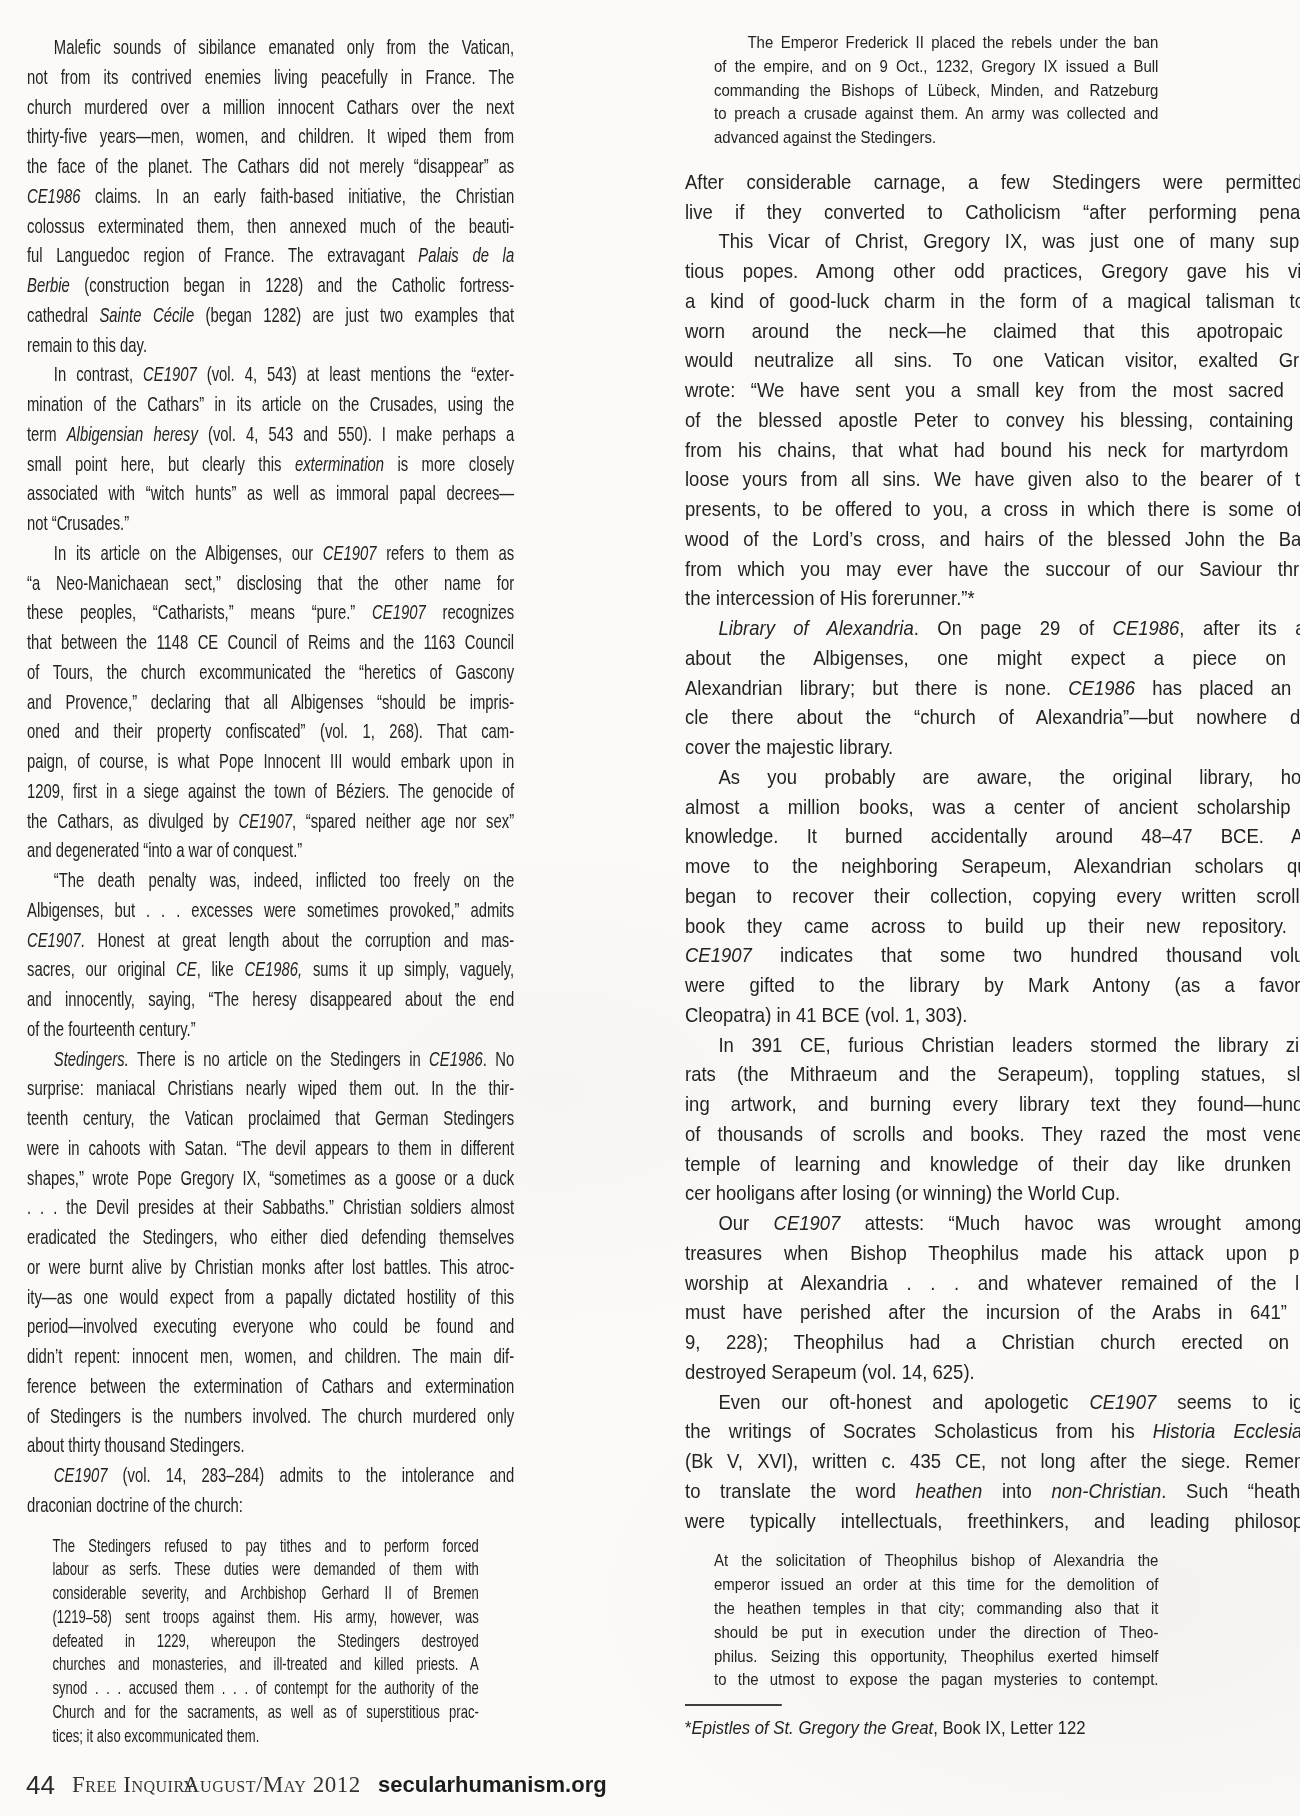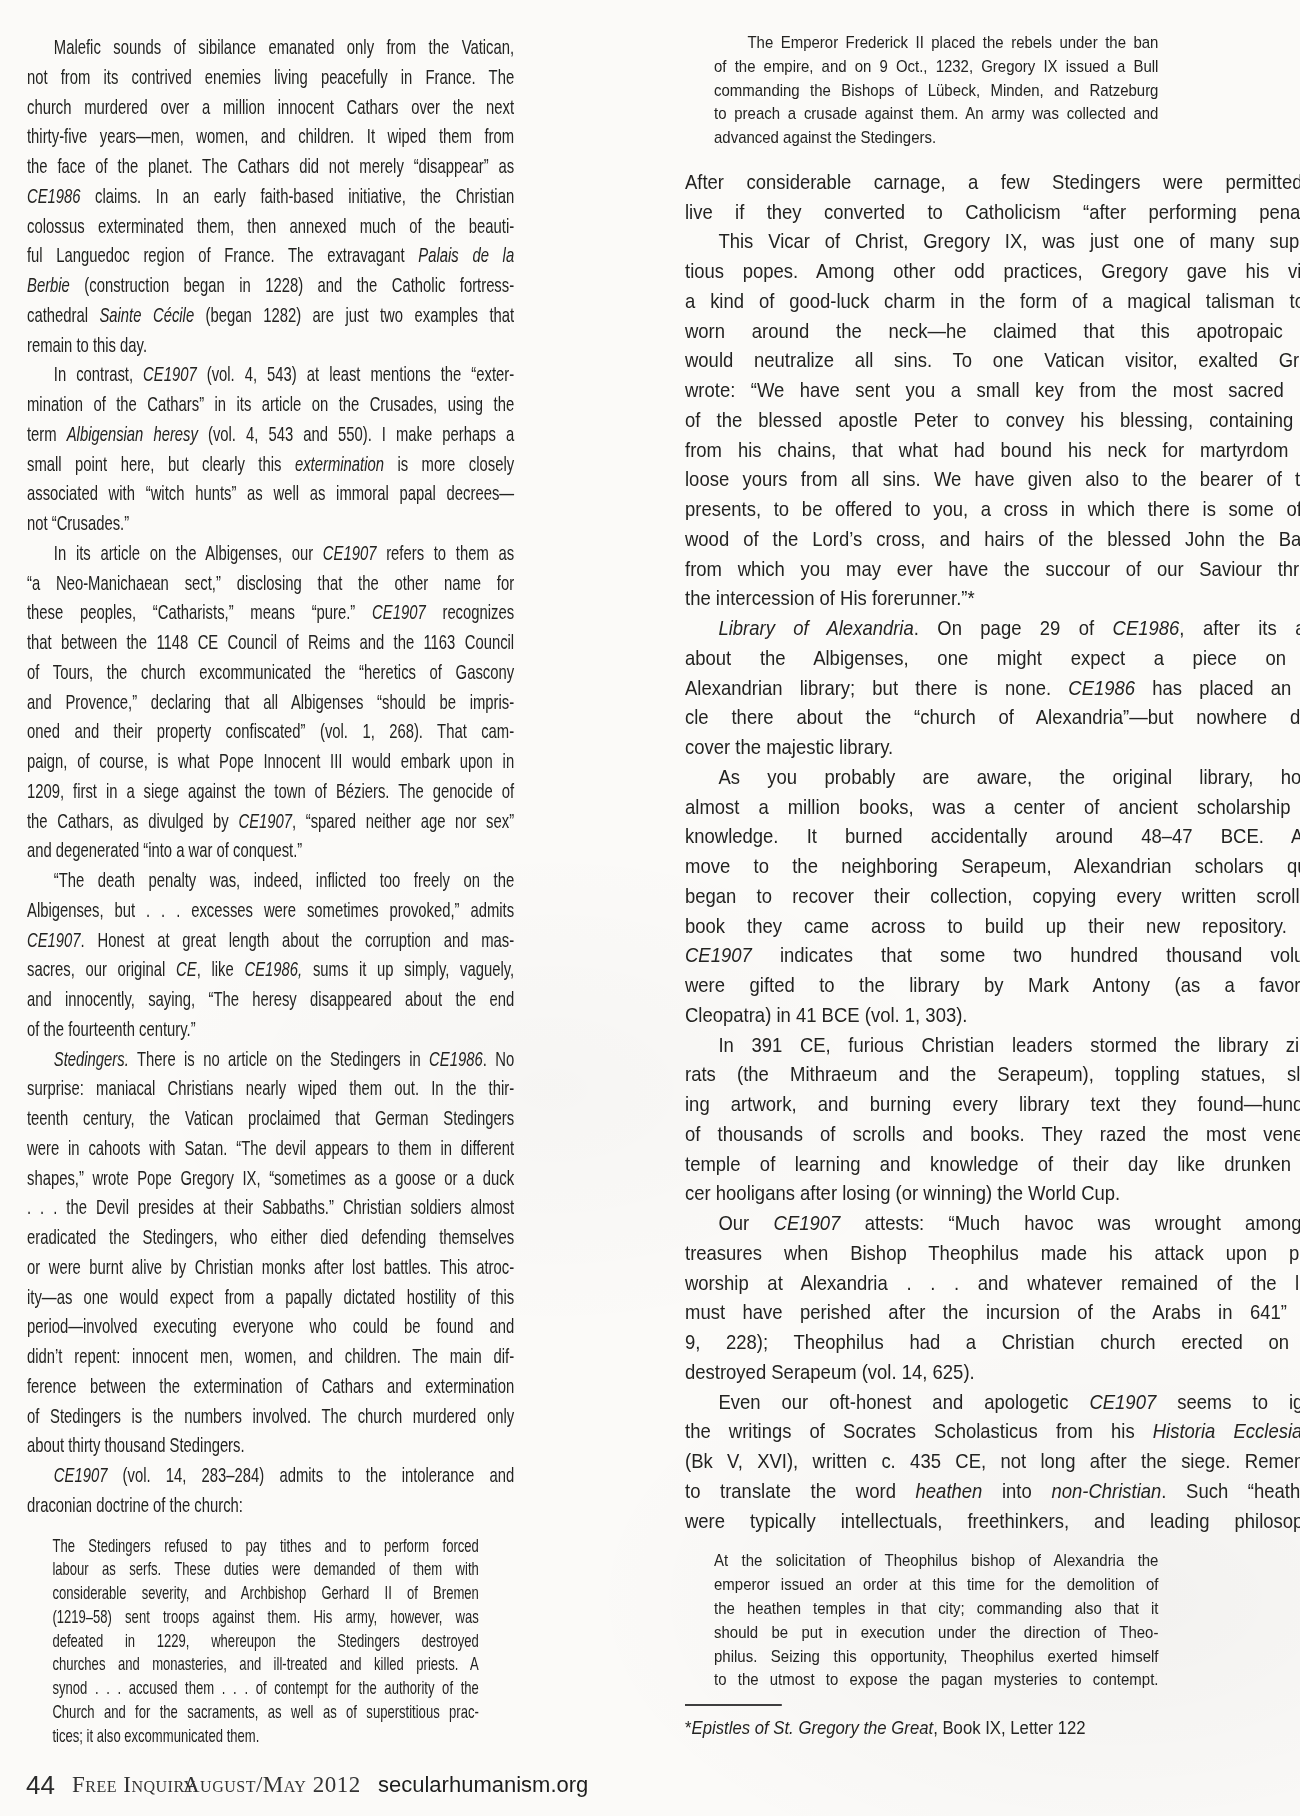--- a/index.html
+++ b/index.html
@@ -25,21 +25,21 @@
   .ind .line:first-child{text-indent:38px;}
   .rule{margin-top:12px;width:110px;border-top:2px solid #3f3f3f;height:0;}
   .footnote{font-size:19px;line-height:26px;margin-top:9px;}
   .footnote .line{text-align:left;text-align-last:left;}
   em{font-style:italic;}
   .footer span{position:absolute;top:1772px;line-height:26px;}
   .pg{left:26px;font-size:26px;color:#2b2b2b;}
   .sc{font-family:"Liberation Serif",serif;font-variant:small-caps;font-size:23px;letter-spacing:0.5px;color:#333;}
   .mag{left:72px;}
   .issue{left:183px;}
-  .site{left:378px;font-size:22px;font-weight:normal;color:#1d1d1d;}
+  .site{left:378px;font-size:22px;font-weight:bold;color:#1d1d1d;}
 </style>
 </head>
 <body>
 
 <div class="page">
   <div class="col col-left">
       <div class="block para ind">
         <div class="line">Malefic sounds of sibilance emanated only from the Vatican,</div>
         <div class="line">not from its contrived enemies living peacefully in France. The</div>
         <div class="line">church murdered over a million innocent Cathars over the next</div>

